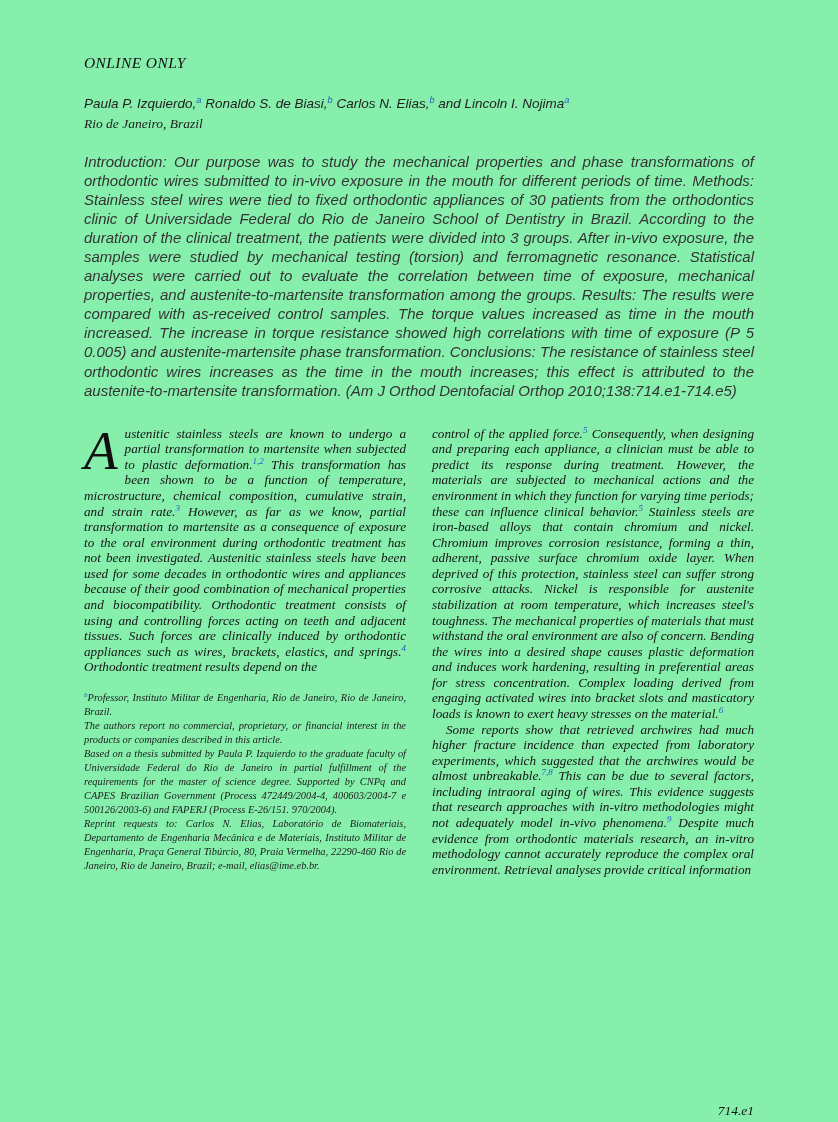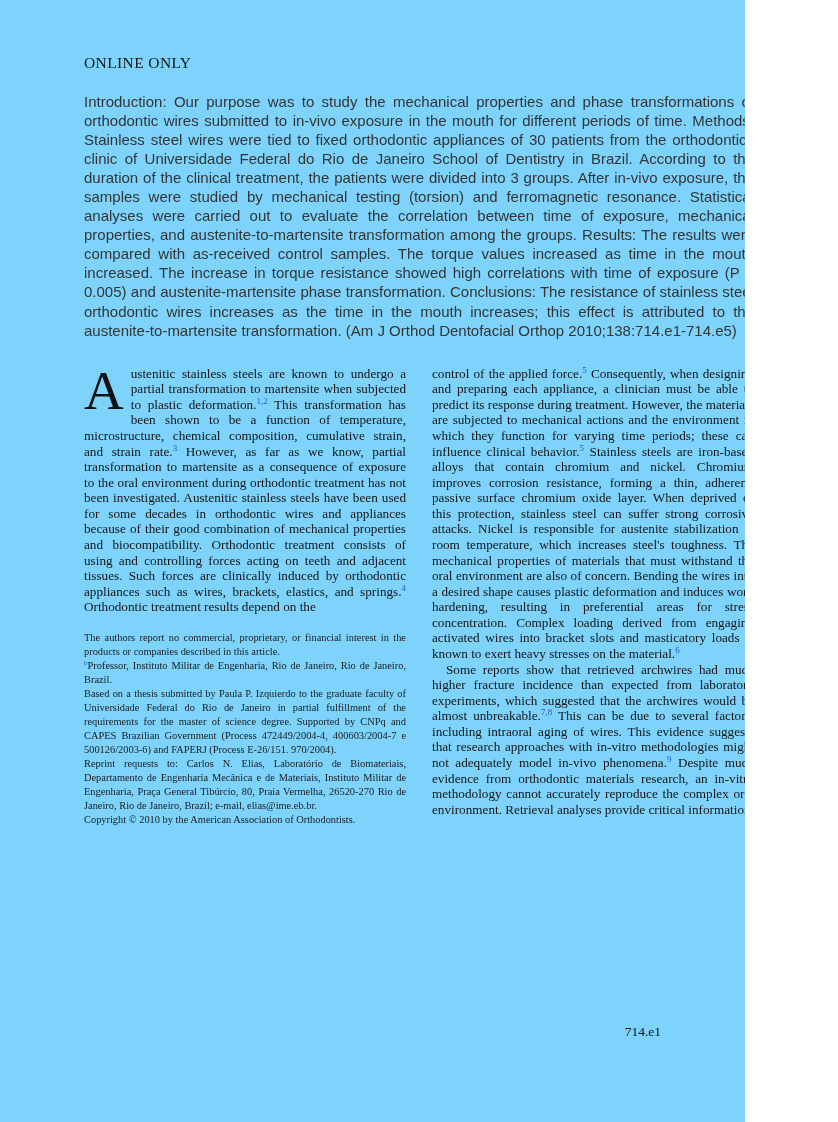--- a/index.html
+++ b/index.html
@@ -1,24 +1,25 @@
 <!DOCTYPE html>
 <html><head>
 <meta charset="utf-8">
 <style>
   * { box-sizing: border-box; }
   html, body { margin: 0; padding: 0; background: #ffffff; }
   .page {
     position: relative;
-    width: 745px;
+    width: 838px;
     height: 1122px;
-    background: #7dd3fc;
+    background: #86efac;
     overflow: hidden;
     font-family: "Liberation Serif", serif;
     color: #1b1b1b;
+    font-style: italic;
   }
   .content { position: absolute; left: 84px; top: 0; width: 670px; }
   .banner {
     margin-top: 54px;
     font-size: 15.5px;
     letter-spacing: 0.4px;
     color: #111;
   }
   .title {
     margin: 46px 0 0 0;
@@ -68,47 +69,48 @@
     margin-top: 16px;
     font-size: 10.4px;
     line-height: 1.35;
     text-align: justify;
     color: #1b1b1b;
   }
   .footnote { margin: 0; }
   .page-number {
     position: absolute;
     right: 84px;
-    top: 1024px;
+    top: 1103px;
     font-size: 13.5px;
     color: #141414;
   }
 </style>
 </head>
 <body>
 
 <div class="page">
   <div class="content">
 
     <div class="banner">ONLINE ONLY</div>
 
 
+    <div class="authors">Paula P. Izquierdo,<sup class="ref">a</sup> Ronaldo S. de Biasi,<sup class="ref">b</sup> Carlos N. Elias,<sup class="ref">b</sup> and Lincoln I. Nojima<sup class="ref">a</sup></div>
+    <div class="location">Rio de Janeiro, Brazil</div>
 
     <p class="abstract">Introduction: Our purpose was to study the mechanical properties and phase transformations of orthodontic wires submitted to in-vivo exposure in the mouth for different periods of time. Methods: Stainless steel wires were tied to fixed orthodontic appliances of 30 patients from the orthodontics clinic of Universidade Federal do Rio de Janeiro School of Dentistry in Brazil. According to the duration of the clinical treatment, the patients were divided into 3 groups. After in-vivo exposure, the samples were studied by mechanical testing (torsion) and ferromagnetic resonance. Statistical analyses were carried out to evaluate the correlation between time of exposure, mechanical properties, and austenite-to-martensite transformation among the groups. Results: The results were compared with as-received control samples. The torque values increased as time in the mouth increased. The increase in torque resistance showed high correlations with time of exposure (P 5 0.005) and austenite-martensite phase transformation. Conclusions: The resistance of stainless steel orthodontic wires increases as the time in the mouth increases; this effect is attributed to the austenite-to-martensite transformation. (Am J Orthod Dentofacial Orthop 2010;138:714.e1-714.e5)</p>
 
     <div class="columns">
       <div class="col">
         <p class="body-par"><span class="dropcap">A</span><span>ustenitic stainless steels are known to undergo a partial transformation to martensite when subjected to plastic deformation.<sup class="ref">1,2</sup> This transformation has been shown to be a function of temperature, microstructure, chemical composition, cumulative strain, and strain rate.<sup class="ref">3</sup> However, as far as we know, partial transformation to martensite as a consequence of exposure to the oral environment during orthodontic treatment has not been investigated. Austenitic stainless steels have been used for some decades in orthodontic wires and appliances because of their good combination of mechanical properties and biocompatibility. Orthodontic treatment consists of using and controlling forces acting on teeth and adjacent tissues. Such forces are clinically induced by orthodontic appliances such as wires, brackets, elastics, and springs.<sup class="ref">4</sup> Orthodontic treatment results depend on the</span></p>
 
         <div class="footnotes">
+          <p class="footnote"><sup class="ref">b</sup>Professor, Instituto Militar de Engenharia, Rio de Janeiro, Rio de Janeiro, Brazil.</p>
           <p class="footnote">The authors report no commercial, proprietary, or financial interest in the products or companies described in this article.</p>
-          <p class="footnote"><sup class="ref">b</sup>Professor, Instituto Militar de Engenharia, Rio de Janeiro, Rio de Janeiro, Brazil.</p>
           <p class="footnote">Based on a thesis submitted by Paula P. Izquierdo to the graduate faculty of Universidade Federal do Rio de Janeiro in partial fulfillment of the requirements for the master of science degree. Supported by CNPq and CAPES Brazilian Government (Process 472449/2004-4, 400603/2004-7 e 500126/2003-6) and FAPERJ (Process E-26/151. 970/2004).</p>
-          <p class="footnote">Reprint requests to: Carlos N. Elias, Laboratório de Biomateriais, Departamento de Engenharia Mecânica e de Materiais, Instituto Militar de Engenharia, Praça General Tibúrcio, 80, Praia Vermelha, 26520-270 Rio de Janeiro, Rio de Janeiro, Brazil; e-mail, elias@ime.eb.br.</p>
-          <p class="footnote">Copyright © 2010 by the American Association of Orthodontists.</p>
+          <p class="footnote">Reprint requests to: Carlos N. Elias, Laboratório de Biomateriais, Departamento de Engenharia Mecânica e de Materiais, Instituto Militar de Engenharia, Praça General Tibúrcio, 80, Praia Vermelha, 22290-460 Rio de Janeiro, Rio de Janeiro, Brazil; e-mail, elias@ime.eb.br.</p>
         </div>
       </div>
 
       <div class="col">
         <p class="body-par">control of the applied force.<sup class="ref">5</sup> Consequently, when designing and preparing each appliance, a clinician must be able to predict its response during treatment. However, the materials are subjected to mechanical actions and the environment in which they function for varying time periods; these can influence clinical behavior.<sup class="ref">5</sup> Stainless steels are iron-based alloys that contain chromium and nickel. Chromium improves corrosion resistance, forming a thin, adherent, passive surface chromium oxide layer. When deprived of this protection, stainless steel can suffer strong corrosive attacks. Nickel is responsible for austenite stabilization at room temperature, which increases steel's toughness. The mechanical properties of materials that must withstand the oral environment are also of concern. Bending the wires into a desired shape causes plastic deformation and induces work hardening, resulting in preferential areas for stress concentration. Complex loading derived from engaging activated wires into bracket slots and masticatory loads is known to exert heavy stresses on the material.<sup class="ref">6</sup></p>
         <p class="body-par indent">Some reports show that retrieved archwires had much higher fracture incidence than expected from laboratory experiments, which suggested that the archwires would be almost unbreakable.<sup class="ref">7,8</sup> This can be due to several factors, including intraoral aging of wires. This evidence suggests that research approaches with in-vitro methodologies might not adequately model in-vivo phenomena.<sup class="ref">9</sup> Despite much evidence from orthodontic materials research, an in-vitro methodology cannot accurately reproduce the complex oral environment. Retrieval analyses provide critical information</p>
       </div>
     </div>
 
   </div>

